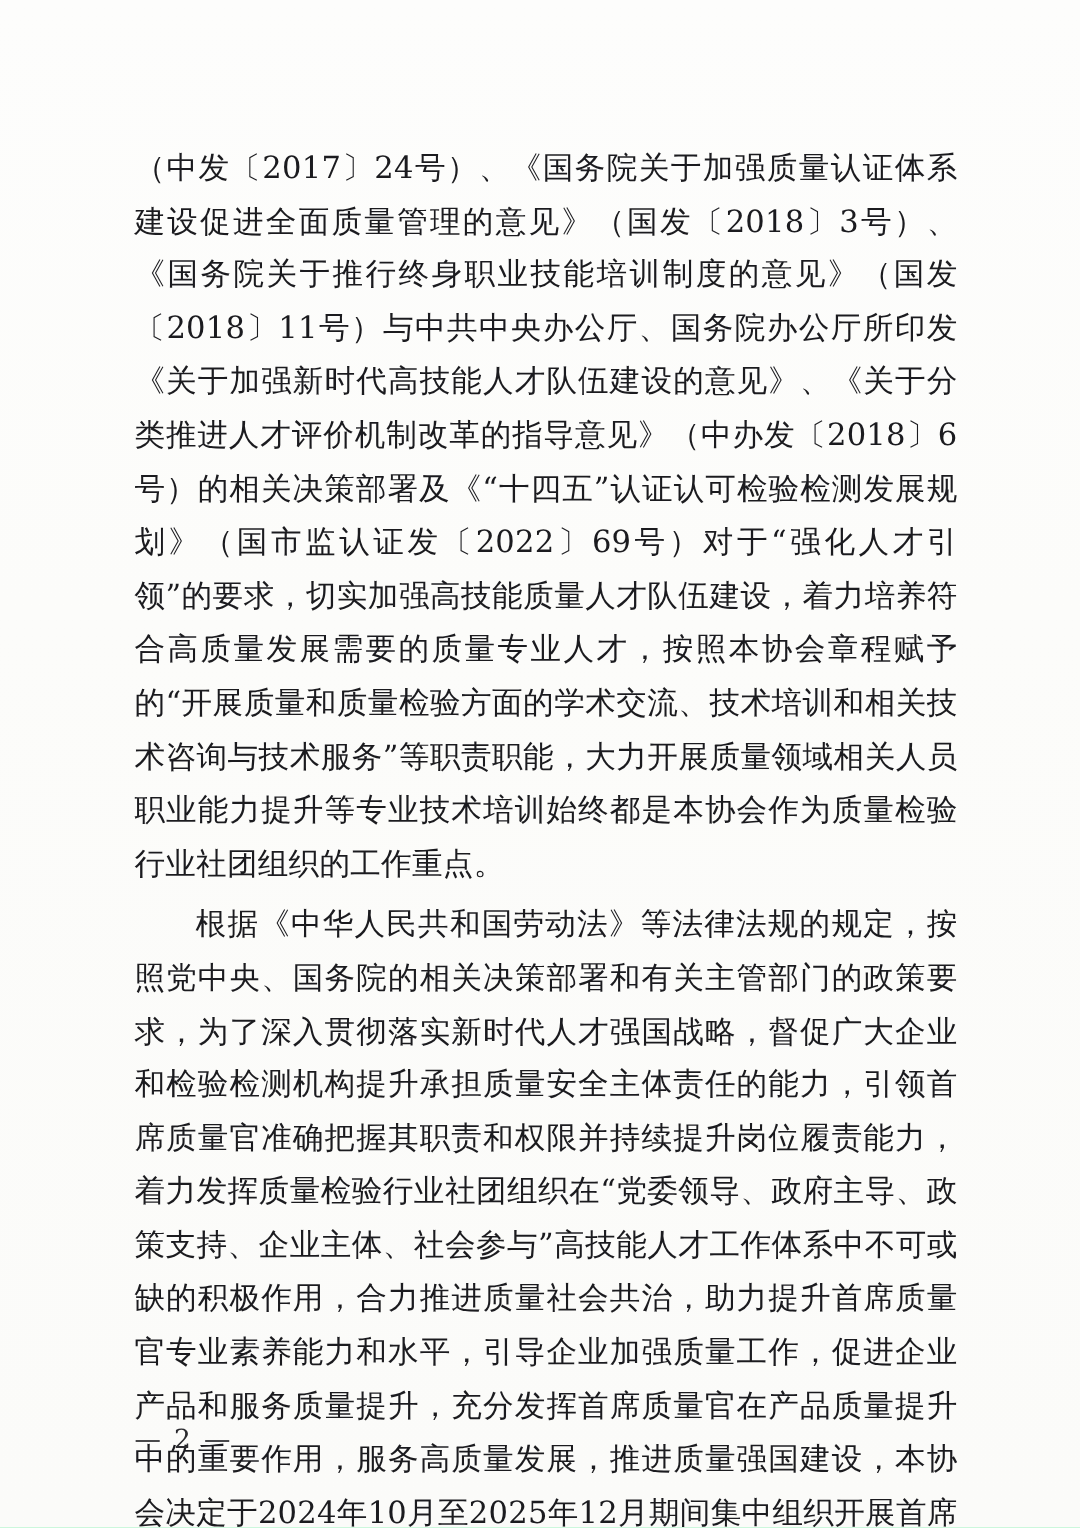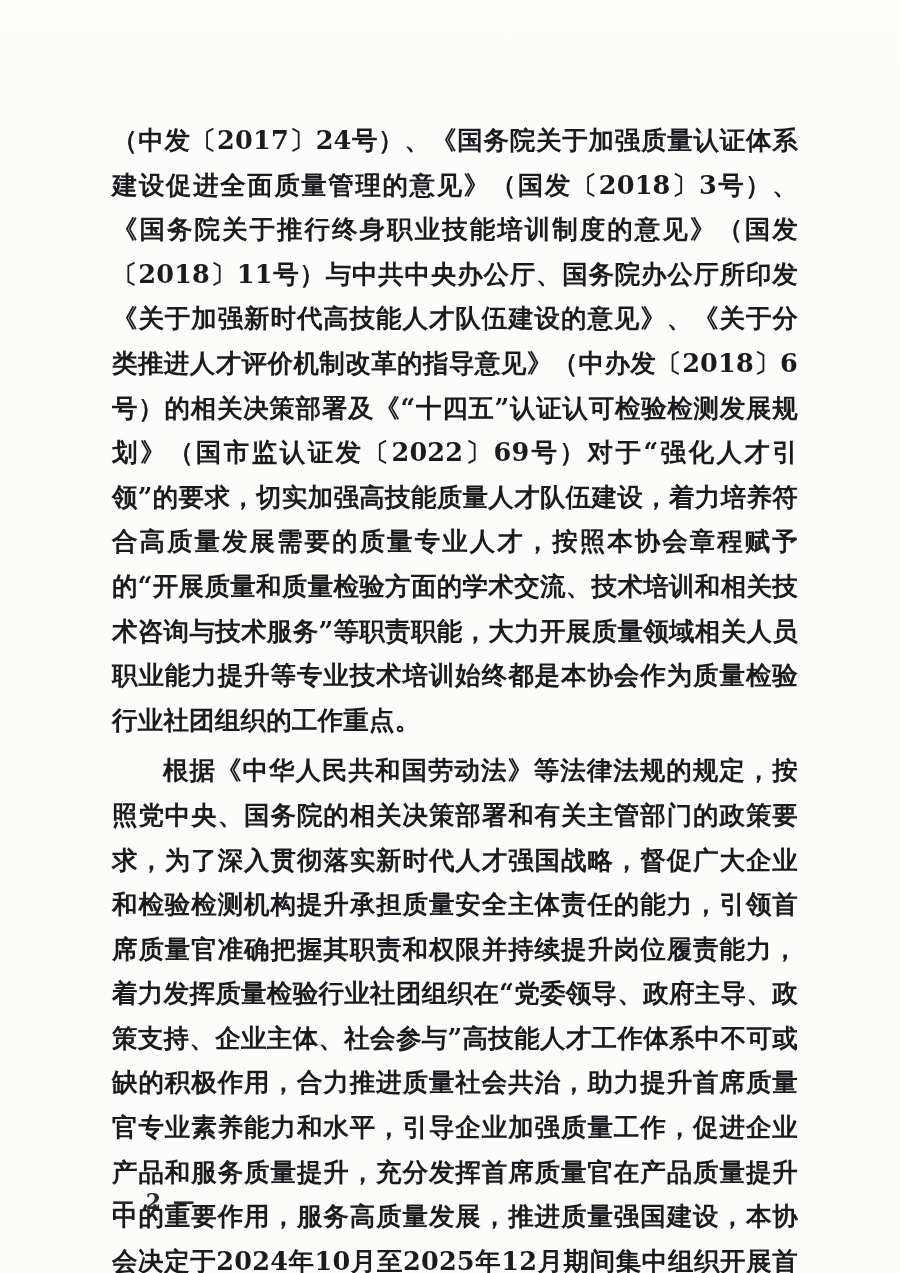--- a/index.html
+++ b/index.html
@@ -12,21 +12,20 @@
     background: #ffffff;
     font-family: "DejaVu Serif", "Liberation Serif", serif;
     overflow: hidden;
   }
   .page {
     position: relative;
     width: 900px;
     height: 1273px;
     background: #86efac;
     box-sizing: border-box;
-    font-weight: bold;
   }
   
   .paper-tint {
     position: absolute;
     inset: 0;
     background: linear-gradient(180deg, #fdfdfc 0%, #fcfcfa 40%, #fbfbf9 100%);
     pointer-events: none;
   }
   .content {
     position: absolute;

